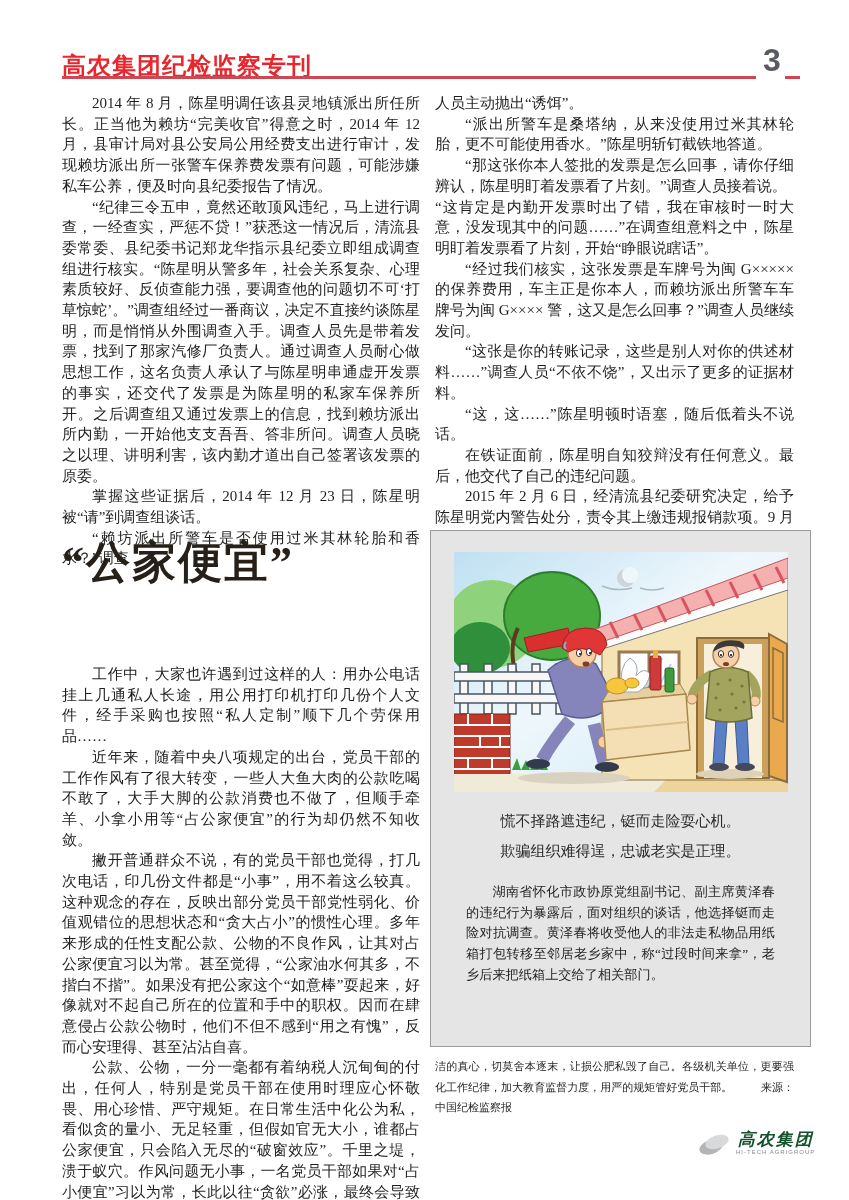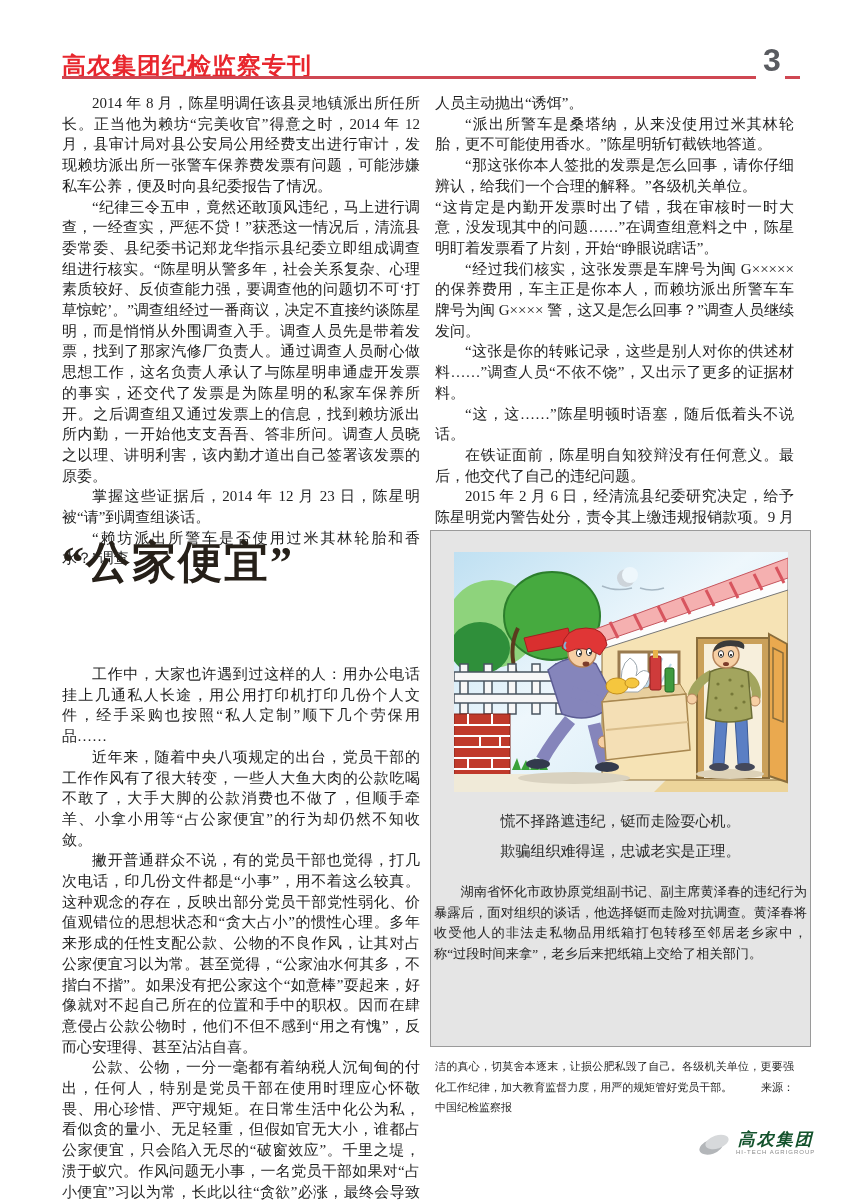--- a/index.html
+++ b/index.html
@@ -27,21 +27,21 @@
   .headline div{white-space:nowrap;}
 
   .a2-left{left:62px;top:664px;}
 
   
   .cartoon-box{position:absolute;left:430px;top:530px;width:381px;height:517px;
                border:1px solid #9a9a9a;box-sizing:border-box;background:#e5e5e5;}
   .cartoon-svg{display:block;margin:21px auto 0;}
   .verse{margin-top:14px;text-align:center;font-size:15px;line-height:30px;color:#2a2a2a;}
   .verse p{margin:0;}
-  .box-body{margin:16px 3px 0;font-size:13.2px;line-height:20.7px;text-align:justify;text-indent:2em;}
+  .box-body{margin:16px 35px 0;font-size:13.2px;line-height:20.7px;text-align:justify;text-indent:2em;}
 
   .a2-tail{position:absolute;left:435px;top:1056px;width:359px;font-size:11px;
            line-height:20.7px;text-align:justify;}
   .a2-tail .src{padding-left:2.6em;}
 
   
   .logo{position:absolute;left:697px;top:1131px;display:flex;align-items:center;gap:5px;}
   .logo-txt{display:flex;flex-direction:column;align-items:center;}
   .logo-cn{font-family:"Liberation Sans","DejaVu Sans",sans-serif;font-weight:bold;font-style:italic;
            font-size:17px;color:#14532d;letter-spacing:2px;line-height:18px;}
@@ -61,21 +61,21 @@
   <section class="col a1-left">
     <p class="para">2014 年 8 月，陈星明调任该县灵地镇派出所任所长。正当他为赖坊“完美收官”得意之时，2014 年 12 月，县审计局对县公安局公用经费支出进行审计，发现赖坊派出所一张警车保养费发票有问题，可能涉嫌私车公养，便及时向县纪委报告了情况。</p>
     <p class="para">“纪律三令五申，竟然还敢顶风违纪，马上进行调查，一经查实，严惩不贷！”获悉这一情况后，清流县委常委、县纪委书记郑龙华指示县纪委立即组成调查组进行核实。“陈星明从警多年，社会关系复杂、心理素质较好、反侦查能力强，要调查他的问题切不可‘打草惊蛇’。”调查组经过一番商议，决定不直接约谈陈星明，而是悄悄从外围调查入手。调查人员先是带着发票，找到了那家汽修厂负责人。通过调查人员耐心做思想工作，这名负责人承认了与陈星明串通虚开发票的事实，还交代了发票是为陈星明的私家车保养所开。之后调查组又通过发票上的信息，找到赖坊派出所内勤，一开始他支支吾吾、答非所问。调查人员晓之以理、讲明利害，该内勤才道出自己签署该发票的原委。</p>
     <p class="para">掌握这些证据后，2014 年 12 月 23 日，陈星明被“请”到调查组谈话。</p>
     <p class="para">“赖坊派出所警车是否使用过米其林轮胎和香水？”调查</p>
   </section>
 
   <section class="col a1-right">
     <p class="para noindent">人员主动抛出“诱饵”。</p>
     <p class="para">“派出所警车是桑塔纳，从来没使用过米其林轮胎，更不可能使用香水。”陈星明斩钉截铁地答道。</p>
-    <p class="para">“那这张你本人签批的发票是怎么回事，请你仔细辨认，给我们一个合理的解释。”各级机关单位。</p>
+    <p class="para">“那这张你本人签批的发票是怎么回事，请你仔细辨认，陈星明盯着发票看了片刻。”调查人员接着说。</p>
     <p class="para noindent">“这肯定是内勤开发票时出了错，我在审核时一时大意，没发现其中的问题……”在调查组意料之中，陈星明盯着发票看了片刻，开始“睁眼说瞎话”。</p>
     <p class="para">“经过我们核实，这张发票是车牌号为闽 G××××× 的保养费用，车主正是你本人，而赖坊派出所警车车牌号为闽 G×××× 警，这又是怎么回事？”调查人员继续发问。</p>
     <p class="para">“这张是你的转账记录，这些是别人对你的供述材料……”调查人员“不依不饶”，又出示了更多的证据材料。</p>
     <p class="para">“这，这……”陈星明顿时语塞，随后低着头不说话。</p>
     <p class="para">在铁证面前，陈星明自知狡辩没有任何意义。最后，他交代了自己的违纪问题。</p>
     <p class="para">2015 年 2 月 6 日，经清流县纪委研究决定，给予陈星明党内警告处分，责令其上缴违规报销款项。9 月 10 日，三明市纪委对其点名道姓通报批评。</p>
     <p class="para">来源：中国纪检监察报</p>
   </section>
 
   <div class="headline">

